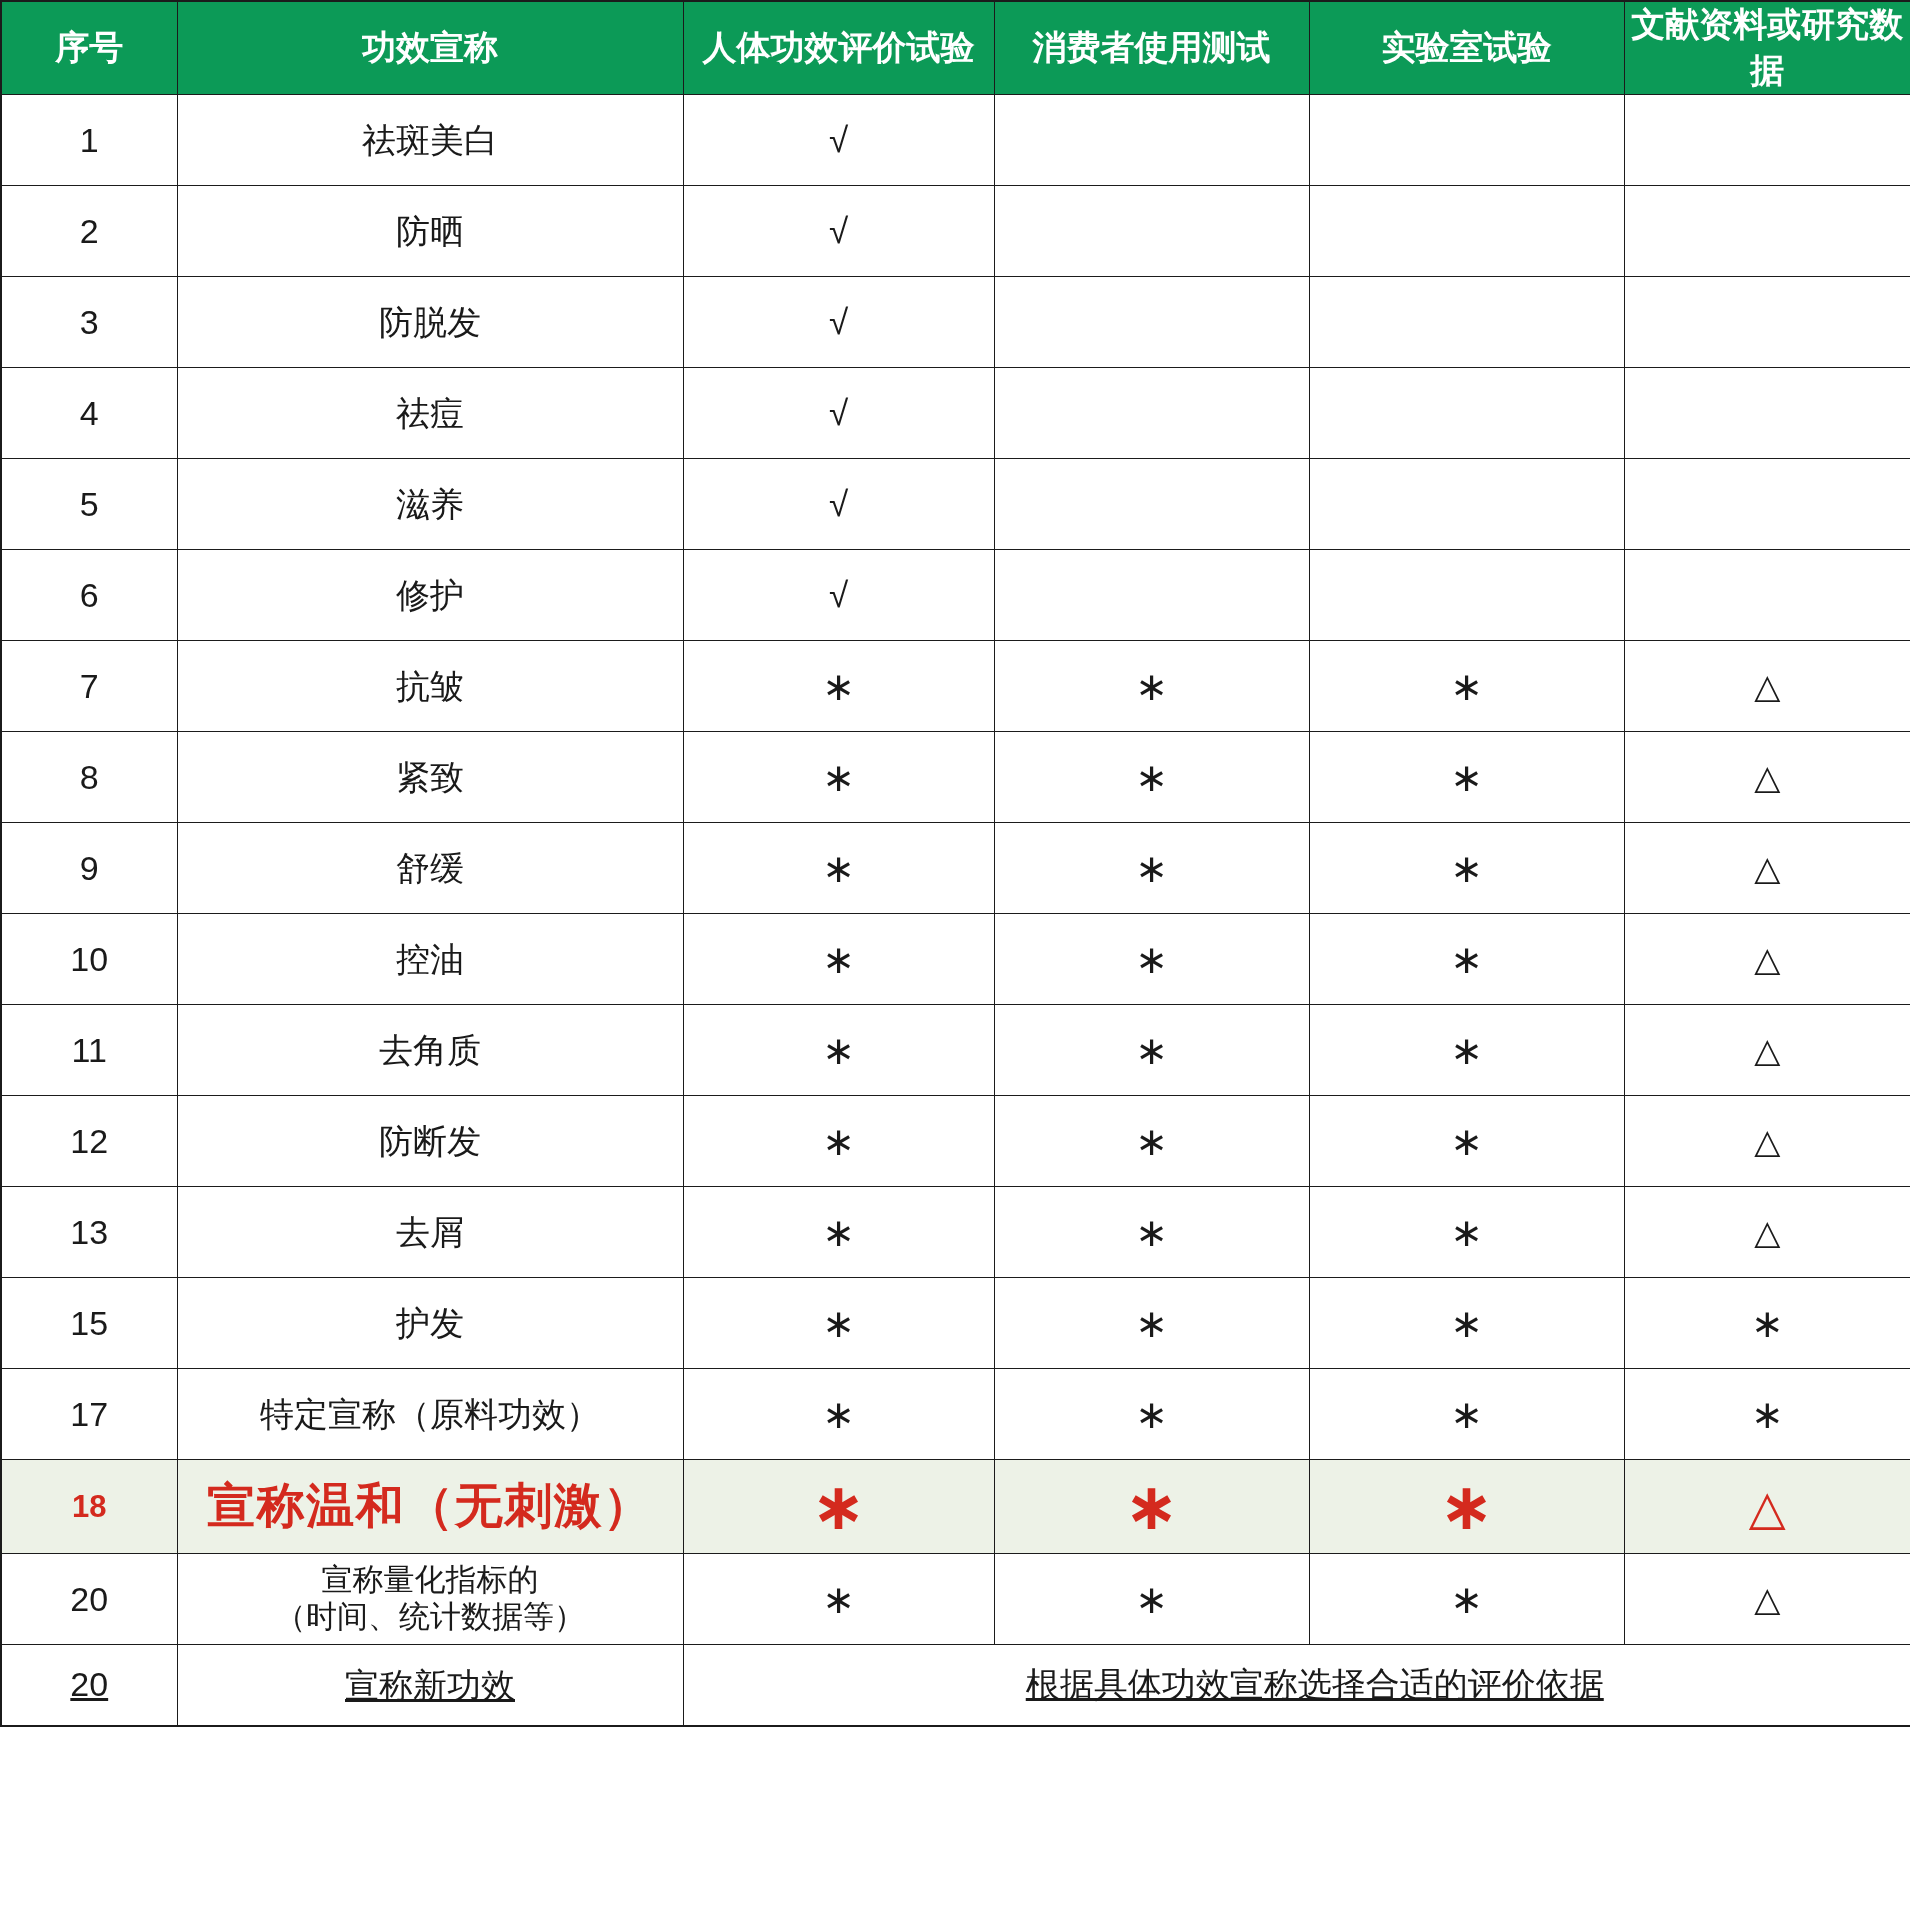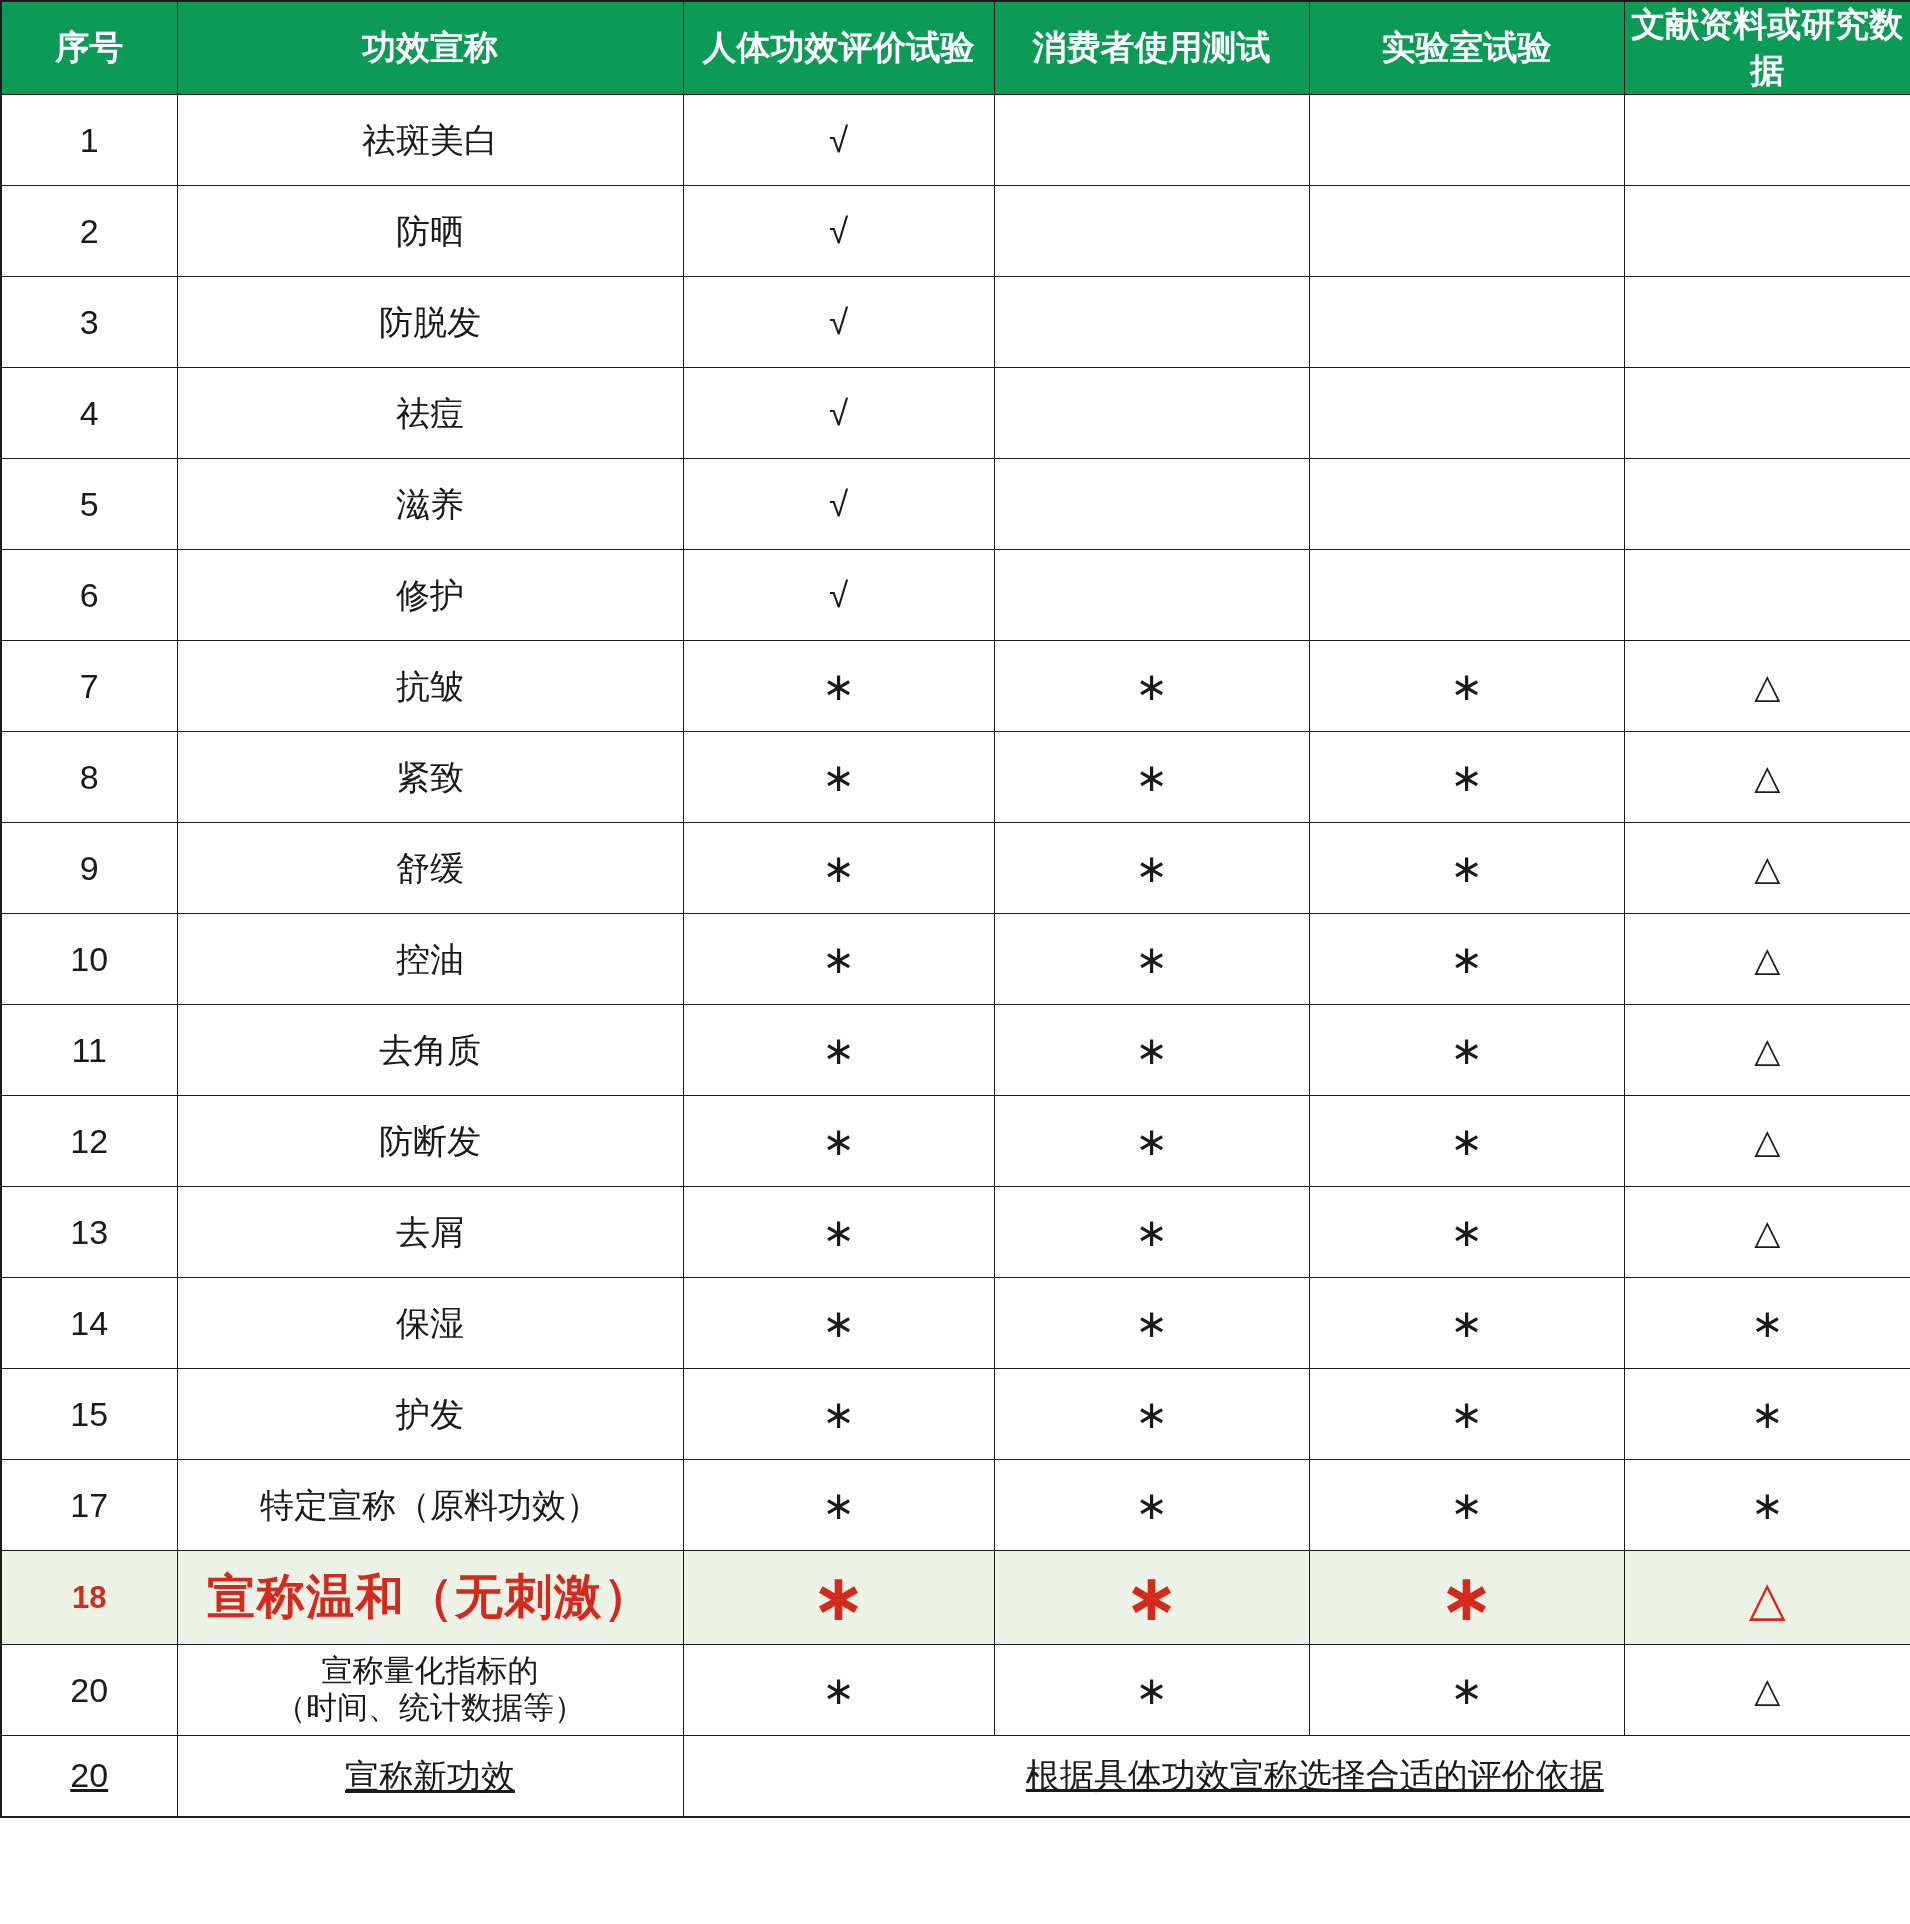--- a/index.html
+++ b/index.html
@@ -172,28 +172,20 @@
       </tr>
       <tr>
         <td class="num">13</td>
         <td class="claim">去屑</td>
         <td class="ast">∗</td>
         <td class="ast">∗</td>
         <td class="ast">∗</td>
         <td class="tri">△</td>
       </tr>
       <tr>
-        <td class="num">14</td>
-        <td class="claim">保湿</td>
-        <td class="ast">∗</td>
-        <td class="ast">∗</td>
-        <td class="ast">∗</td>
-        <td class="ast">∗</td>
-      </tr>
-      <tr>
         <td class="num">15</td>
         <td class="claim">护发</td>
         <td class="ast">∗</td>
         <td class="ast">∗</td>
         <td class="ast">∗</td>
         <td class="ast">∗</td>
       </tr>
       <tr>
         <td class="num">17</td>
         <td class="claim">特定宣称（原料功效）</td>

